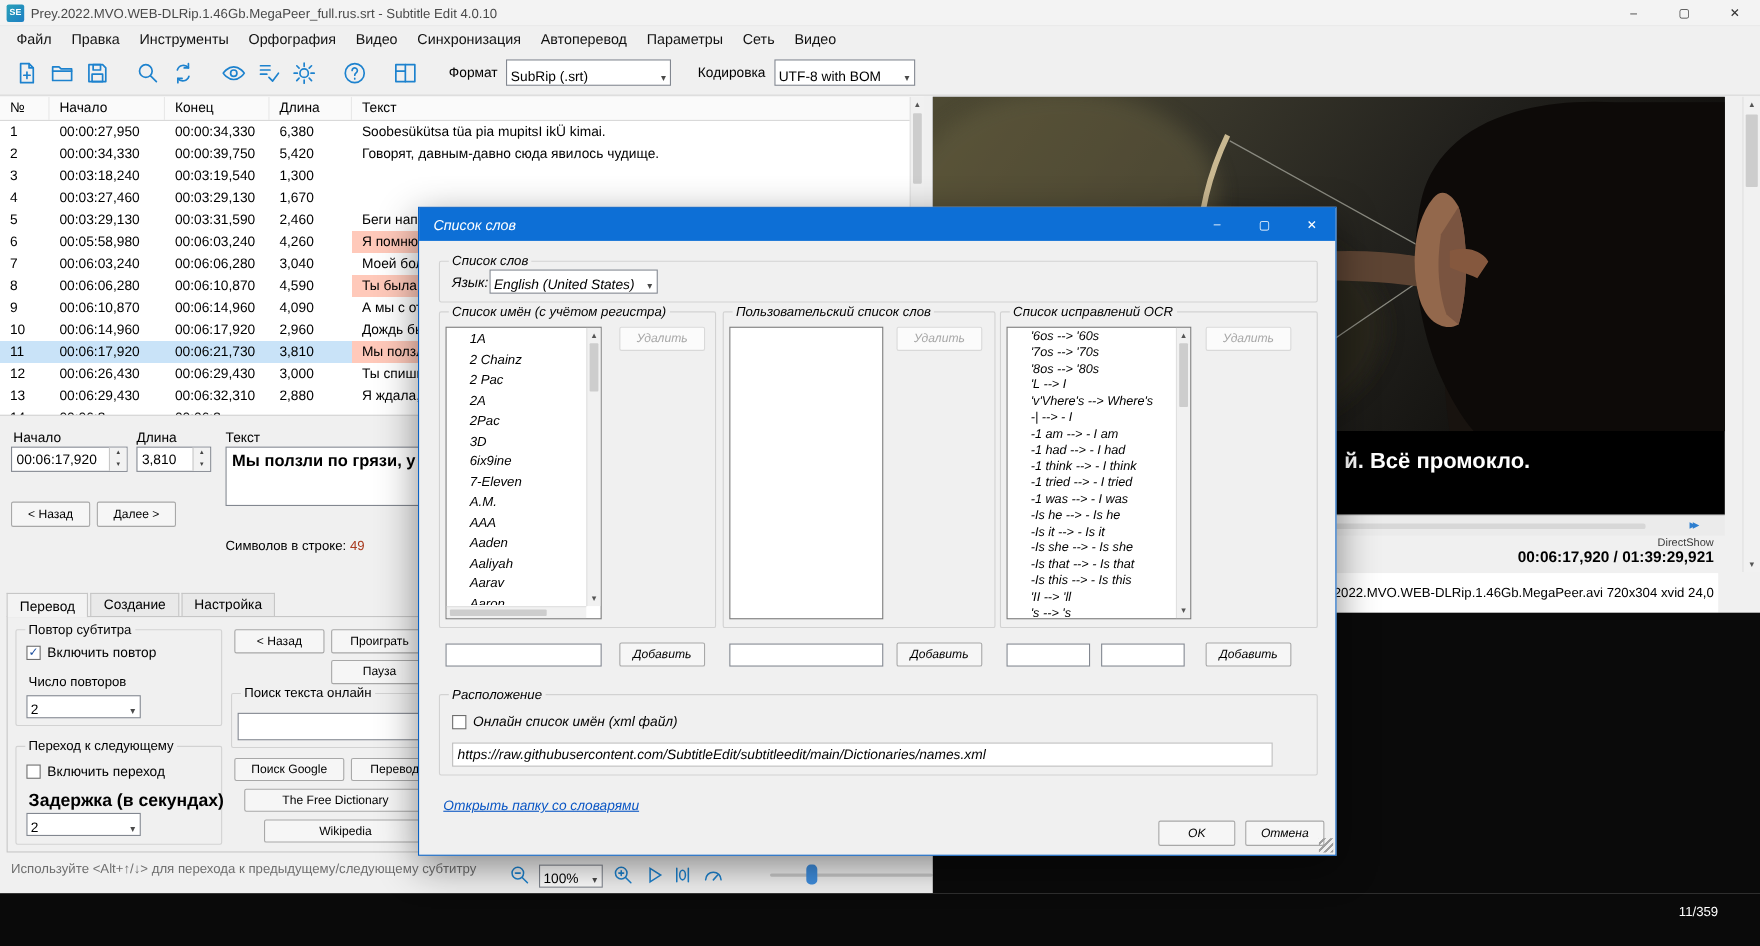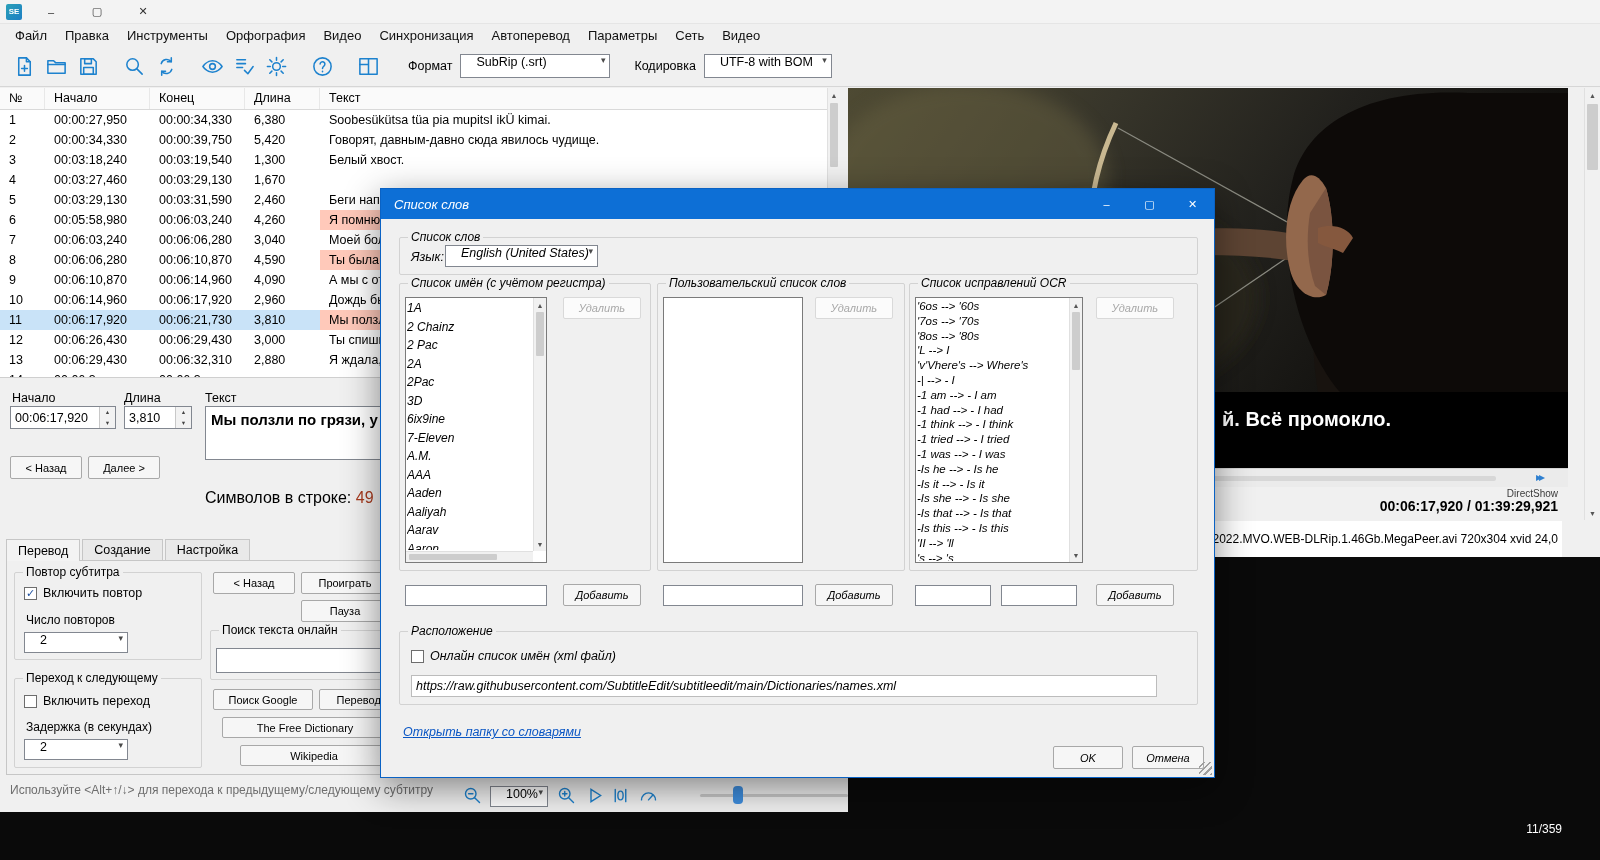--- a/index.html
+++ b/index.html
@@ -23,22 +23,22 @@
            border-bottom:1px solid #d6d6d6;display:flex;align-items:center;padding-left:8px;}
   .tbtn{width:32px;height:32px;display:flex;align-items:center;justify-content:center;}
   .tbtn svg{width:23px;height:23px;stroke:#1d82ce;fill:none;stroke-width:1.6;stroke-linecap:round;stroke-linejoin:round;}
   .tb-gap{width:14px;}
   .tb-label{font-size:12.5px;margin:0 8px 0 24px;}
 
   
   .btn{position:absolute;display:flex;align-items:center;justify-content:center;background:#f6f6f6;
        border:1px solid #a8a8a8;border-radius:2px;font-size:11px;}
   .btn.disabled{background:#fbfbfb;border-color:#d9d9d9;color:#a8a8a8;}
-  .combo{position:absolute;background:#fff;border:1px solid #828790;display:flex;align-items:flex-start;
-         font-size:12.5px;padding-left:15px;white-space:nowrap;overflow:hidden;}
+  .combo{position:absolute;background:#fff;border:1px solid #828790;display:flex;align-items:flex-end;
+         font-size:12.5px;padding-left:3px;white-space:nowrap;overflow:hidden;}
   .combo .arrow{position:absolute;right:4px;font-size:9px;color:#4a4a4a;}
   .input{position:absolute;background:#fff;border:1px solid #828790;font-size:12.5px;display:flex;
          align-items:center;padding-left:4px;white-space:nowrap;overflow:hidden;}
   .group{position:absolute;border:1px solid #d2d2d2;border-radius:2px;}
   .glabel{position:absolute;top:-8px;left:8px;background:#f0f0f0;padding:0 3px;font-size:12px;white-space:nowrap;}
   .cb{position:absolute;display:flex;align-items:center;gap:6px;font-size:12.5px;white-space:nowrap;}
   .cb .box{width:13px;height:13px;background:#fff;border:1px solid #6d6d6d;display:flex;align-items:center;
            justify-content:center;font-size:11px;font-weight:bold;color:#1c4f9e;line-height:1;}
   .lbl{position:absolute;font-size:12.5px;white-space:nowrap;}
   .spin{position:absolute;background:#fff;border:1px solid #828790;display:flex;align-items:center;
@@ -66,21 +66,21 @@
 
   
   .tab-strip{position:absolute;left:6px;top:539px;display:flex;}
   .tab{padding:3px 11px;font-size:12.5px;border:1px solid #c6c6c6;border-bottom:none;background:#e9e9e9;margin-right:2px;}
   .tab.active{background:#f3f3f3;position:relative;z-index:2;padding-top:4px;}
   .tab-panel{position:absolute;left:6px;top:560px;width:449px;height:215px;border:1px solid #c6c6c6;background:#f0f0f0;}
 
   
   .listbox{position:absolute;background:#fff;border:1px solid #7a7a7a;overflow:hidden;}
   .litems{position:absolute;left:1px;top:1px;right:14px;bottom:1px;overflow:hidden;}
-  .litem{line-height:18.5px;font-size:12px;padding-left:0;white-space:nowrap;}
+  .litem{line-height:18.5px;font-size:12px;padding-left:20px;white-space:nowrap;}
   .litem.small{line-height:14.8px;font-size:11.5px;}
   .hscroll{position:absolute;left:0;right:13px;bottom:0;height:11px;background:#f1f1f1;border-top:1px solid #e0e0e0;}
   .hs-thumb{position:absolute;top:2px;bottom:2px;background:#cdcdcd;border-radius:1px;}
 
   
   #dialog{position:absolute;left:380px;top:188px;width:835px;height:590px;background:#f0f0f0;
           border:1px solid #0a62c4;box-shadow:0 10px 34px rgba(0,0,0,.45);z-index:50;font-style:italic;}
   .dlg-title{position:absolute;left:0;top:0;right:0;height:30px;background:#0d6fd6;display:flex;align-items:center;}
   .dlg-title .txt{color:#fff;font-size:13px;margin-left:13px;flex:1;}
   .dlg-btn{width:43px;height:30px;display:flex;align-items:center;justify-content:center;color:#fff;font-size:11px;}
@@ -104,32 +104,33 @@
   #wave{position:absolute;left:848px;top:557px;width:752px;height:255px;background:#0a0a0a;}
   #wave-bottom{position:absolute;left:0;top:812px;width:1600px;height:48px;background:#0a0a0a;}
   .wpos{position:absolute;left:1470px;top:822px;width:92px;text-align:right;color:#fff;font-size:12px;}
 
   .hint{position:absolute;left:10px;top:783px;font-size:12px;color:#6e6e6e;white-space:nowrap;}
   .wf-icon{position:absolute;width:21px;height:21px;}
   .wf-icon svg{width:21px;height:21px;stroke:#1d82ce;fill:none;stroke-width:1.6;stroke-linecap:round;}
   .slider-track{position:absolute;left:700px;top:794px;width:148px;height:3px;background:#c9c9c9;border-radius:2px;}
   .slider-thumb{position:absolute;left:733px;top:786px;width:10px;height:18px;background:#3f8ede;border-radius:4px;}
 
-  .chars{position:absolute;left:205px;top:489px;font-size:16px;white-space:nowrap;}
+  .chars{position:absolute;left:205px;top:489px;font-size:12px;white-space:nowrap;}
   .chars .val{color:#a83a1e;}
   #texteditor{position:absolute;left:205px;top:406px;width:612px;height:54px;background:#fff;
               border:1px solid #828790;font-weight:bold;font-size:15px;padding:4px 5px;}
 </style>
 </head>
 <body>
 
 <div id="app">
 
   <div class="titlebar">
     <div class="app-icon">SE</div>
+    <div class="win-title">Prey.2022.MVO.WEB-DLRip.1.46Gb.MegaPeer_full.rus.srt - Subtitle Edit 4.0.10</div>
     <div class="win-btn">–</div>
     <div class="win-btn">▢</div>
     <div class="win-btn">✕</div>
   </div>
 
   <div class="menubar">
       <span class="menu-item">Файл</span>
       <span class="menu-item">Правка</span>
       <span class="menu-item">Инструменты</span>
       <span class="menu-item">Орфография</span>
@@ -244,21 +245,20 @@
           <div class="tcell">00:00:34,330</div>
           <div class="tcell">00:00:39,750</div>
           <div class="tcell">5,420</div>
           <div class="tcell">Говорят, давным-давно сюда явилось чудище.</div>
         </div>
         <div class="trow">
           <div class="tcell">3</div>
           <div class="tcell">00:03:18,240</div>
           <div class="tcell">00:03:19,540</div>
           <div class="tcell">1,300</div>
-          <div class="tcell">Белый хвост.</div>
         </div>
         <div class="trow">
           <div class="tcell">4</div>
           <div class="tcell">00:03:27,460</div>
           <div class="tcell">00:03:29,130</div>
           <div class="tcell">1,670</div>
         </div>
         <div class="trow">
           <div class="tcell">5</div>
           <div class="tcell">00:03:29,130</div>
@@ -382,21 +382,21 @@
     <span class="arrow">▾</span>
   </div>
 
   <div class="group" style="left:14px;top:678px;width:188px;height:90px;">
     <span class="glabel">Переход к следующему</span>
   </div>
   <div class="cb" style="left:24px;top:694px;">
     <span class="box"></span>
     <span>Включить переход</span>
   </div>
-  <span class="lbl" style="left:26px;top:720px;font-size:12px;">Задержка (в секундах)</span>
+  <span class="lbl" style="left:26px;top:720px;font-size:16px;font-weight:bold;">Задержка (в секундах)</span>
   <div class="combo" style="left:24px;top:739px;width:104px;height:21px;">
     <span>2</span>
     <span class="arrow">▾</span>
   </div>
 
   <div class="btn" style="left:213px;top:572px;width:82px;height:22px;">&lt; Назад</div>
   <div class="btn" style="left:301px;top:572px;width:88px;height:22px;">Проиграть</div>
   <div class="btn" style="left:301px;top:600px;width:88px;height:22px;">Пауза</div>
 
   <div class="group" style="left:210px;top:630px;width:245px;height:50px;">

